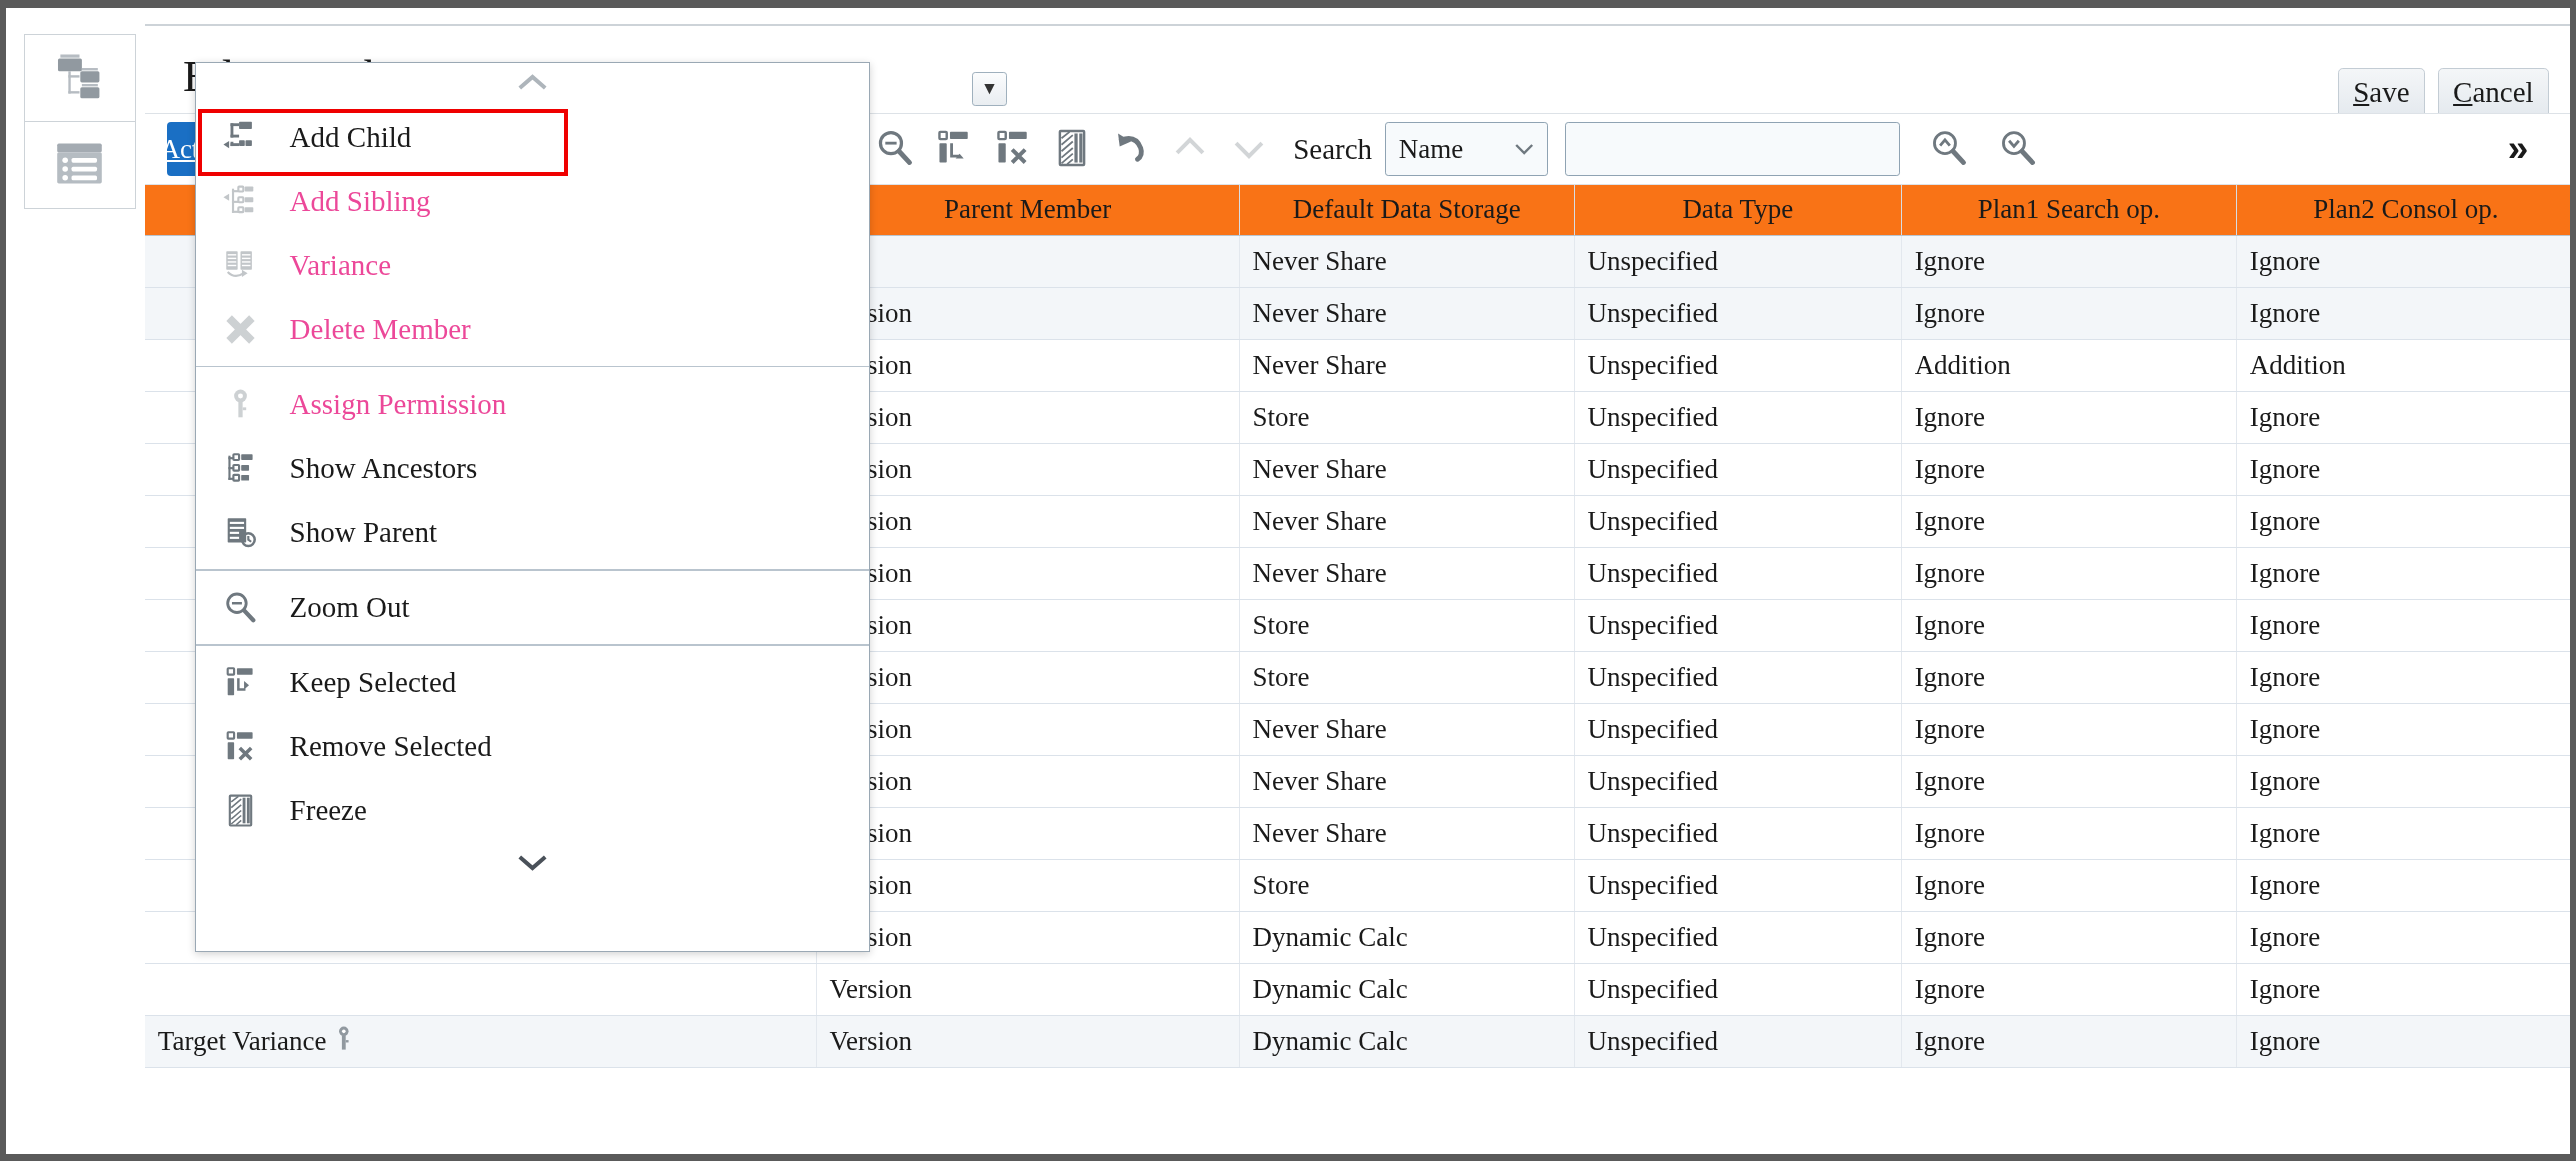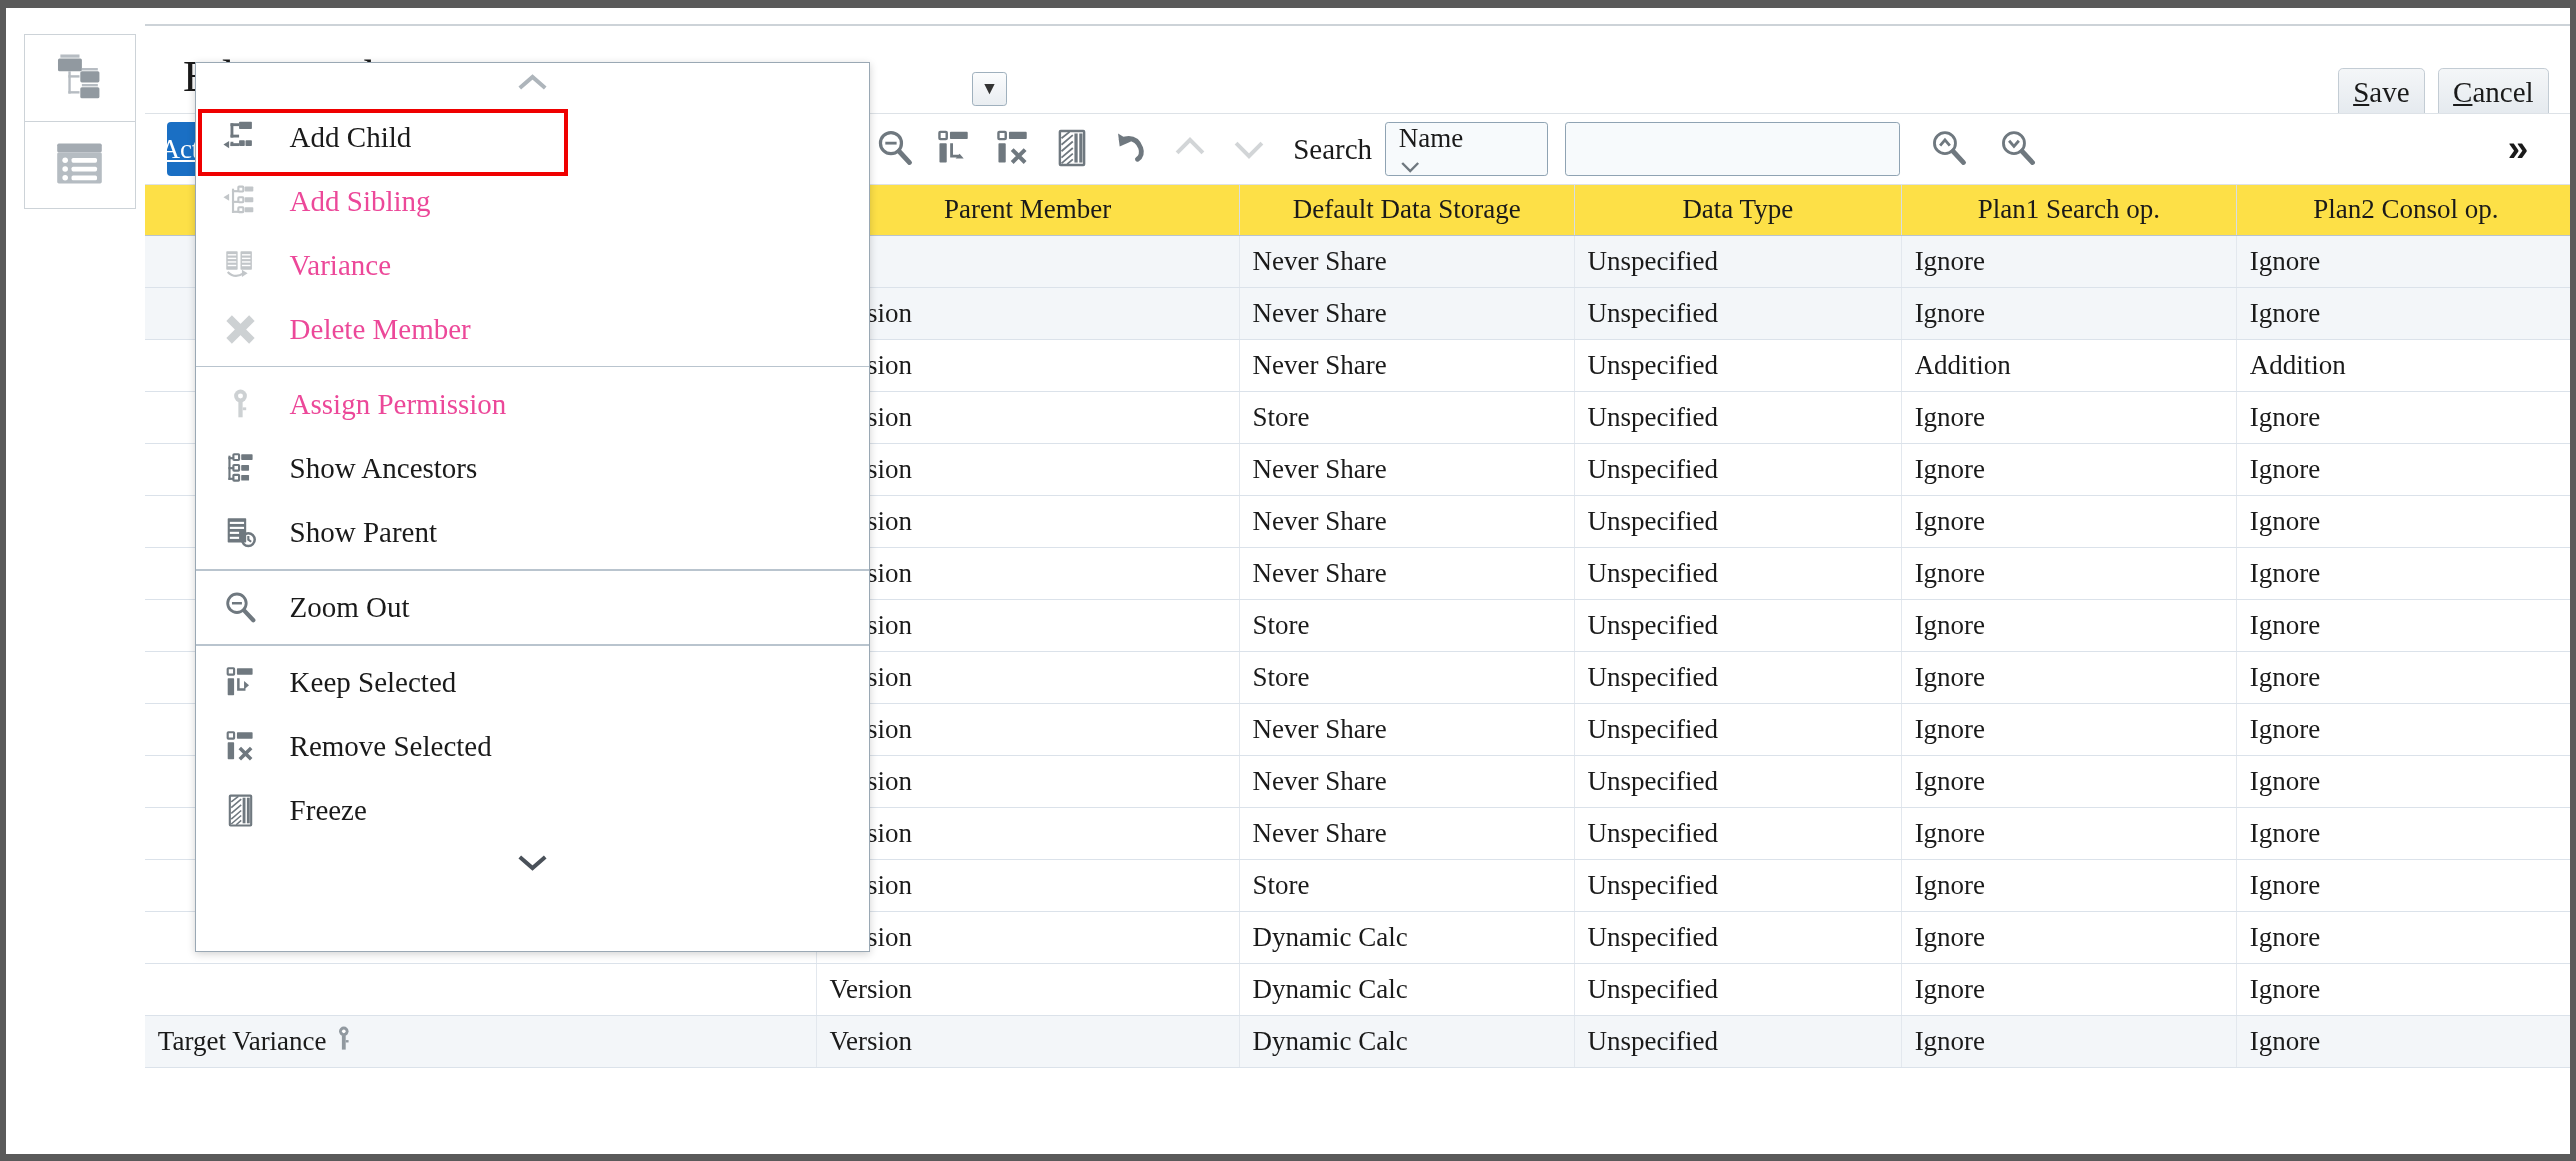--- a/index.html
+++ b/index.html
@@ -122,26 +122,25 @@
   #search-label {
     font-family: "Liberation Serif", serif;
     font-size: 29px; color: #1a1a1a;
     margin: 0 12.8px 0 14.4px; white-space: nowrap;
   }
   #search-select {
     width: 163px; height: 54px;
     background: #f7fafc;
     border: 1.6px solid #8fa3b3;
     border-radius: 3.2px;
-    display: flex; align-items: flex-start; justify-content: space-between;
+    display: flex; align-items: center; justify-content: space-between;
     padding: 0 11.2px 0 12.8px;
     font-family: "Liberation Serif", serif;
     font-size: 27px; color: #1a1a1a;
     cursor: pointer;
-    flex-direction: column;
   }
   #search-input {
     width: 335px; height: 54px;
     background: #f7fafc;
     border: 1.6px solid #8fa3b3;
     border-radius: 3.2px;
     margin-left: 17.6px;
     font-family: "Liberation Serif", serif;
     font-size: 25.6px;
     padding: 0 9.6px;
@@ -161,21 +160,21 @@
     overflow: hidden;
   }
   table#grid {
     border-collapse: collapse;
     width: 2431px;
     table-layout: fixed;
     font-family: "Liberation Serif", serif;
   }
   #grid th {
     height: 50px;
-    background: #fde047;
+    background: #f97316;
     border-right: 1.6px solid #d6dde5;
     border-bottom: 1.6px solid #b9c4ce;
     font-size: 27px;
     font-weight: normal;
     color: #1a1a1a;
     text-align: center;
     padding: 0 8px;
     white-space: nowrap;
   }
   #grid td {

